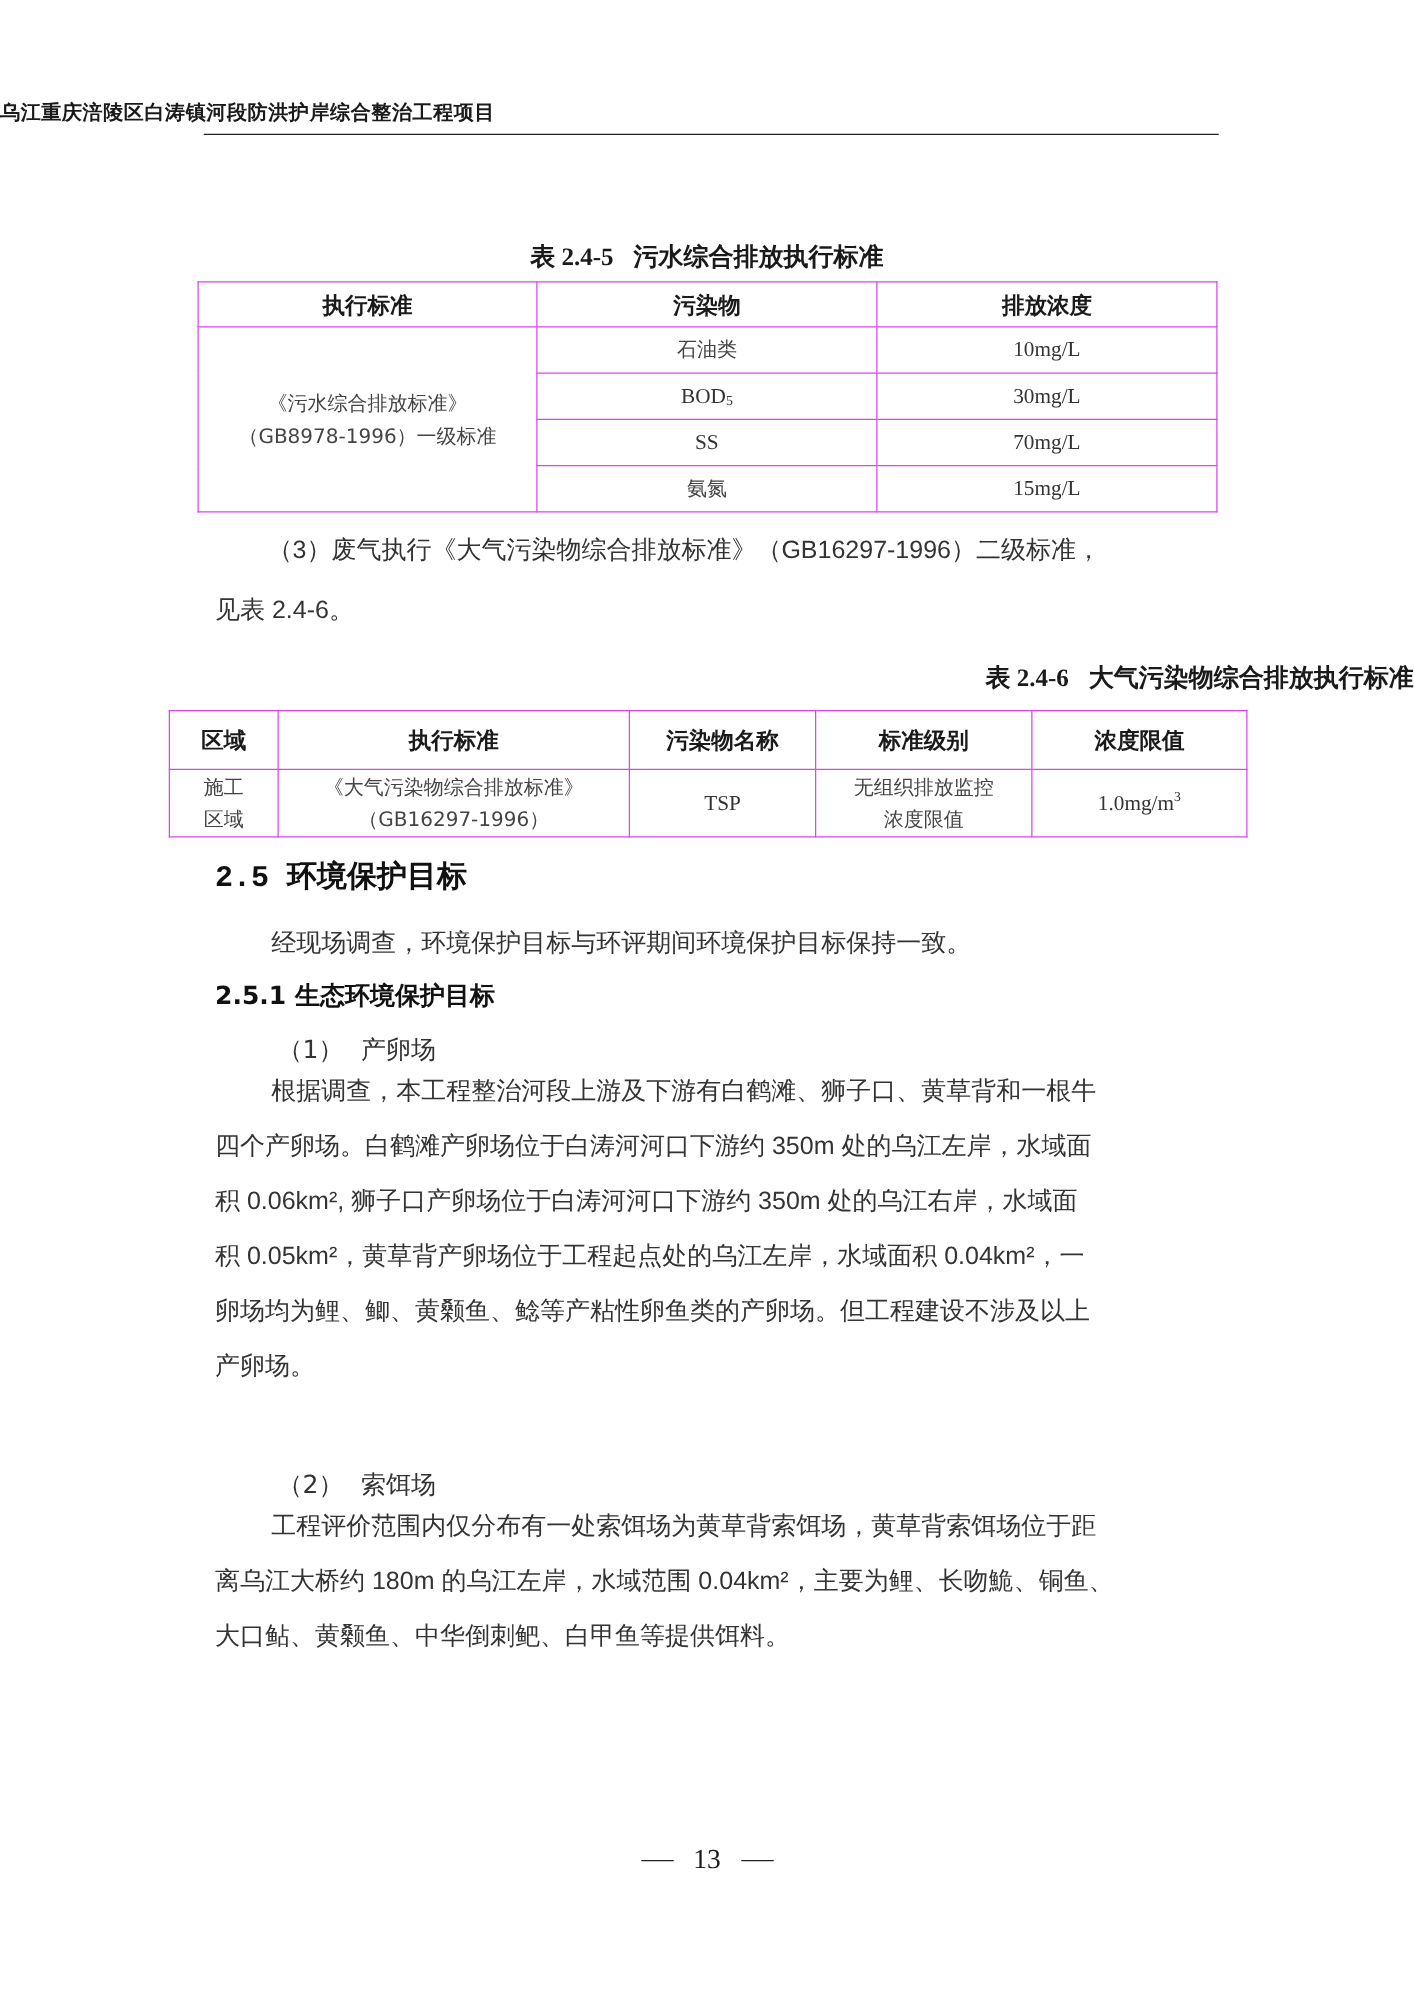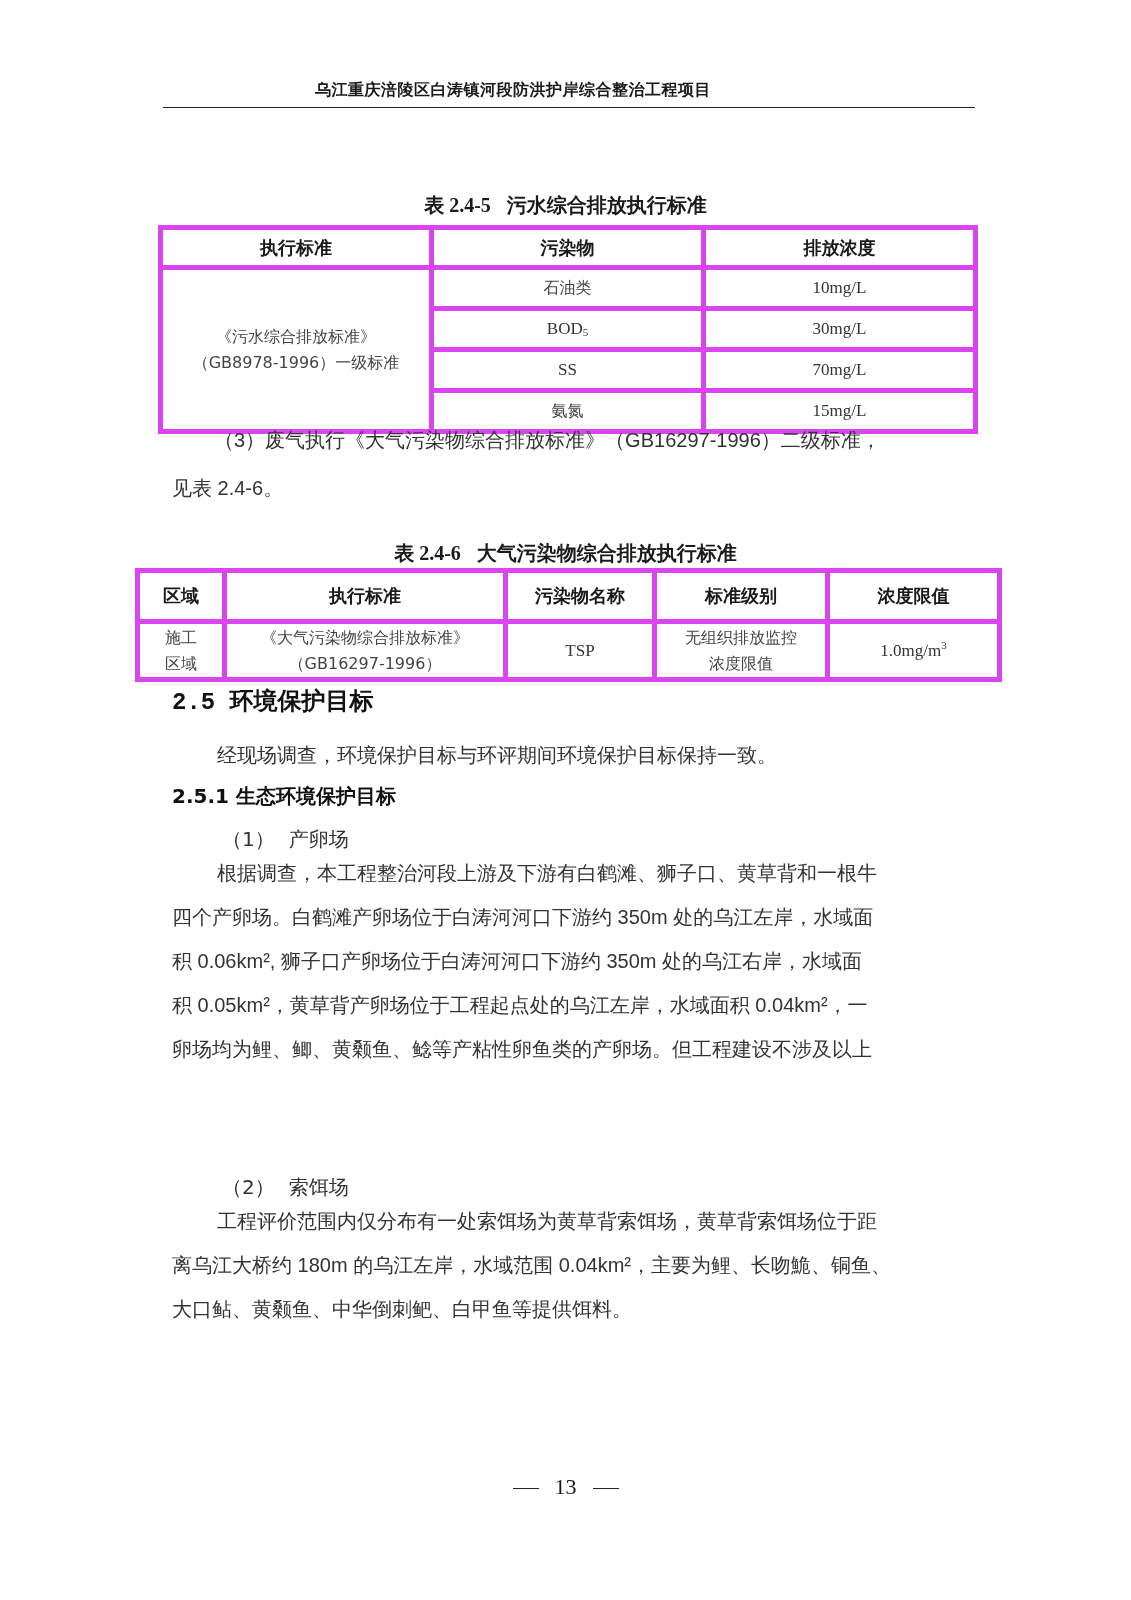--- a/index.html
+++ b/index.html
@@ -3,36 +3,36 @@
   <meta charset="utf-8">
   <style>
     html, body { margin: 0; padding: 0; background: #ffffff; }
     body {
       width: 1131px; height: 1600px; position: relative; overflow: hidden;
       font-family: "DejaVu Serif", "Liberation Serif", serif;
       color: #1a1a1a;
     }
     .abs { position: absolute; }
     .header-title {
-      left: 0; width: 1026px; top: 80px; text-align: center;
+      left: 0; width: 1026px; top: 80px; text-align: left;
       font-size: 16px; font-weight: bold; letter-spacing: 0.5px;
       font-family: "DejaVu Sans", "Liberation Sans", sans-serif;
     }
     .header-rule { left: 163px; width: 812px; top: 107px; height: 0; border-top: 1.5px solid #222; }
 
     .caption {
       left: 0; width: 1131px; text-align: center;
       font-size: 20px; font-weight: bold;
       font-family: "DejaVu Sans", "Liberation Sans", sans-serif;
     }
     .caption .num { font-family: "Liberation Serif", serif; font-weight: bold; margin-right: 16px; }
 
     table { border-collapse: collapse; position: absolute; table-layout: fixed; }
     td, th {
-      border: 5px solid #d946ef; text-align: center; vertical-align: middle;
+      border: 1px solid #d946ef; text-align: center; vertical-align: middle;
       padding: 0; font-weight: normal;
     }
     th { font-size: 18px; font-weight: bold; font-family: "DejaVu Sans", "Liberation Sans", sans-serif; }
     td { font-size: 17px; font-family: "Liberation Serif", "DejaVu Serif", serif; color: #333; }
     td.cn { font-family: "DejaVu Sans", "Liberation Sans", sans-serif; color: #444; font-size: 16px; }
     td.multi { line-height: 26px; }
     sub { font-size: 11px; vertical-align: -2px; }
     sup { font-size: 11px; vertical-align: 7px; line-height: 0; }
 
     #t1 { left: 158px; top: 225px; width: 815px; }
@@ -106,21 +106,21 @@
     <td>15mg/L</td>
   </tr>
 </tbody>
   </table>
 
 <div class="abs para" style="top:418px; left:172px; width:795px;">
   <div style="padding-left:42px; white-space:nowrap;">（3）废气执行《大气污染物综合排放标准》（GB16297-1996）二级标准，</div>
   <div style="margin-top:4px;">见表 2.4-6。</div>
 </div>
 
-<div class="abs caption" style="top:540px;">
+<div class="abs caption" style="top:529px;text-align:right;">
   <span class="num">表 2.4-6</span><span>大气污染物综合排放执行标准</span>
 </div>
 <table id="t2">
   <colgroup>
       <col style="width:87px">
       <col style="width:281px">
       <col style="width:149px">
       <col style="width:173px">
       <col style="width:172px">
     </colgroup>
@@ -159,20 +159,21 @@
 <div class="abs item" style="top:826px;">
   <span>（1）</span><span class="lbl">产卵场</span>
 </div>
 
 <div class="abs para" style="top:851px;">
   <div class="indent">根据调查，本工程整治河段上游及下游有白鹤滩、狮子口、黄草背和一根牛</div>
   <div>四个产卵场。白鹤滩产卵场位于白涛河河口下游约 350m  处的乌江左岸，水域面</div>
   <div>积 0.06km², 狮子口产卵场位于白涛河河口下游约 350m  处的乌江右岸，水域面</div>
   <div>积 0.05km²，黄草背产卵场位于工程起点处的乌江左岸，水域面积 0.04km²，一</div>
   <div>卵场均为鲤、鲫、黄颡鱼、鲶等产粘性卵鱼类的产卵场。但工程建设不涉及以上</div>
+  <div>产卵场。</div>
 </div>
 
 <div class="abs item" style="top:1174px;">
   <span>（2）</span><span class="lbl">索饵场</span>
 </div>
 
 <div class="abs para" style="top:1199px;">
   <div class="indent">工程评价范围内仅分布有一处索饵场为黄草背索饵场，黄草背索饵场位于距</div>
   <div>离乌江大桥约 180m  的乌江左岸，水域范围 0.04km²，主要为鲤、长吻鮠、铜鱼、</div>
   <div>大口鲇、黄颡鱼、中华倒刺鲃、白甲鱼等提供饵料。</div>

